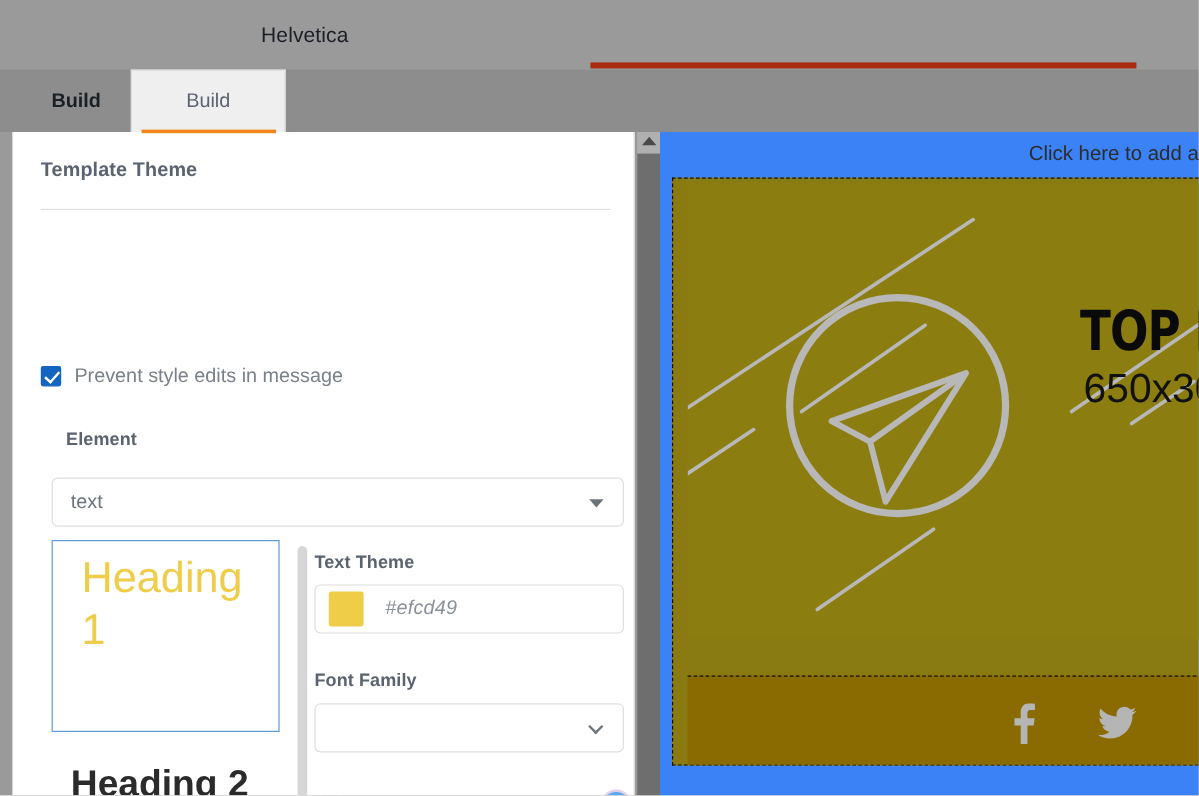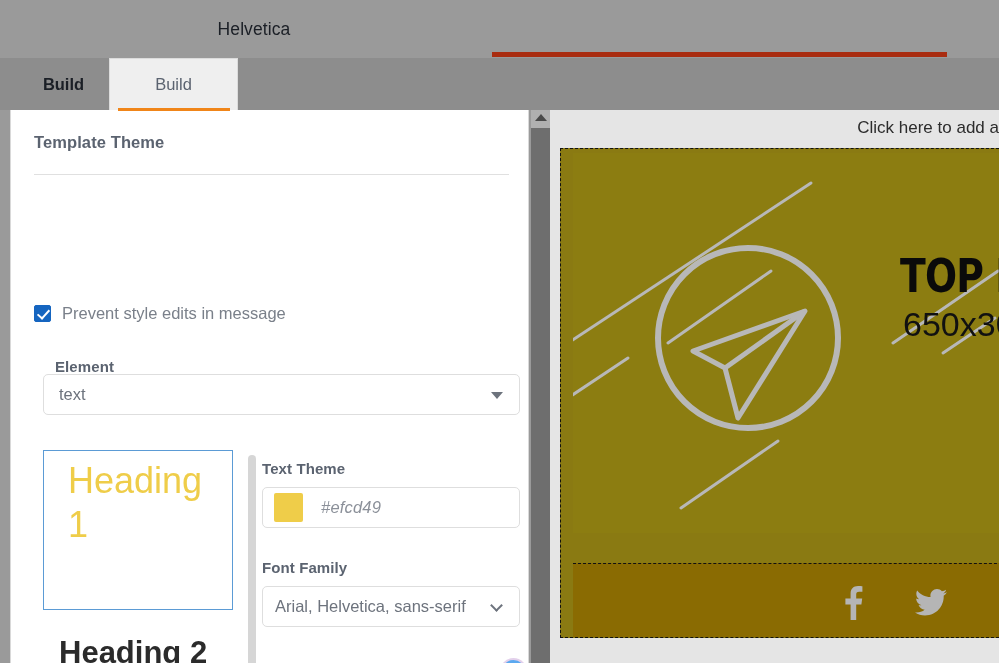--- a/index.html
+++ b/index.html
@@ -172,21 +172,21 @@
     display: flex;
     align-items: center;
   }
   .select-box .val {
     font-size: 16.5px;
     color: #6d737d;
     white-space: nowrap;
     overflow: hidden;
   }
   .sel-element {
-    left: 32px; top: 264px;
+    left: 32px; top: 288px;
     width: 477px; height: 41px;
     padding: 0 15px;
   }
   .caret {
     position: absolute;
     right: 16px; top: 50%;
     margin-top: -3px;
     width: 0; height: 0;
     border-left: 6px solid transparent;
     border-right: 6px solid transparent;
@@ -321,21 +321,21 @@
     width: 19px; height: 535px;
     background: #6e6e6e;
     z-index: 6;
   }
 
   
   .canvas-area {
     position: absolute;
     left: 550px; top: 110px;
     width: 449px; height: 553px;
-    background: #e5e5e5;
+    background: #3b82f6;
     overflow: hidden;
   }
   .add-alt-text {
     position: absolute;
     right: 0; top: 8px;
     font-size: 17px;
     color: #2c2c2c;
     white-space: nowrap;
   }
   .banner-wrap {
@@ -444,21 +444,20 @@
     <div class="inner-scroll"></div>
 
     <div class="field-label lbl-textcolor">Text Theme</div>
     <div class="color-box">
       <span class="swatch" style="background:#efcd49"></span>
       <span class="color-text">#efcd49</span>
     </div>
 
     <div class="field-label lbl-fontfamily">Font Family</div>
     <div class="select-box sel-fontfamily">
-      <span class="val">Arial, Helvetica, sans-serif</span>
       <span class="caret thin"></span>
     </div>
 
     <div class="chk-custom">
       <span class="chk off"></span>
       <span class="chk-label">Use Custom Font-Family</span>
       <span class="info-icon">i</span>
     </div>
 
   </div>

